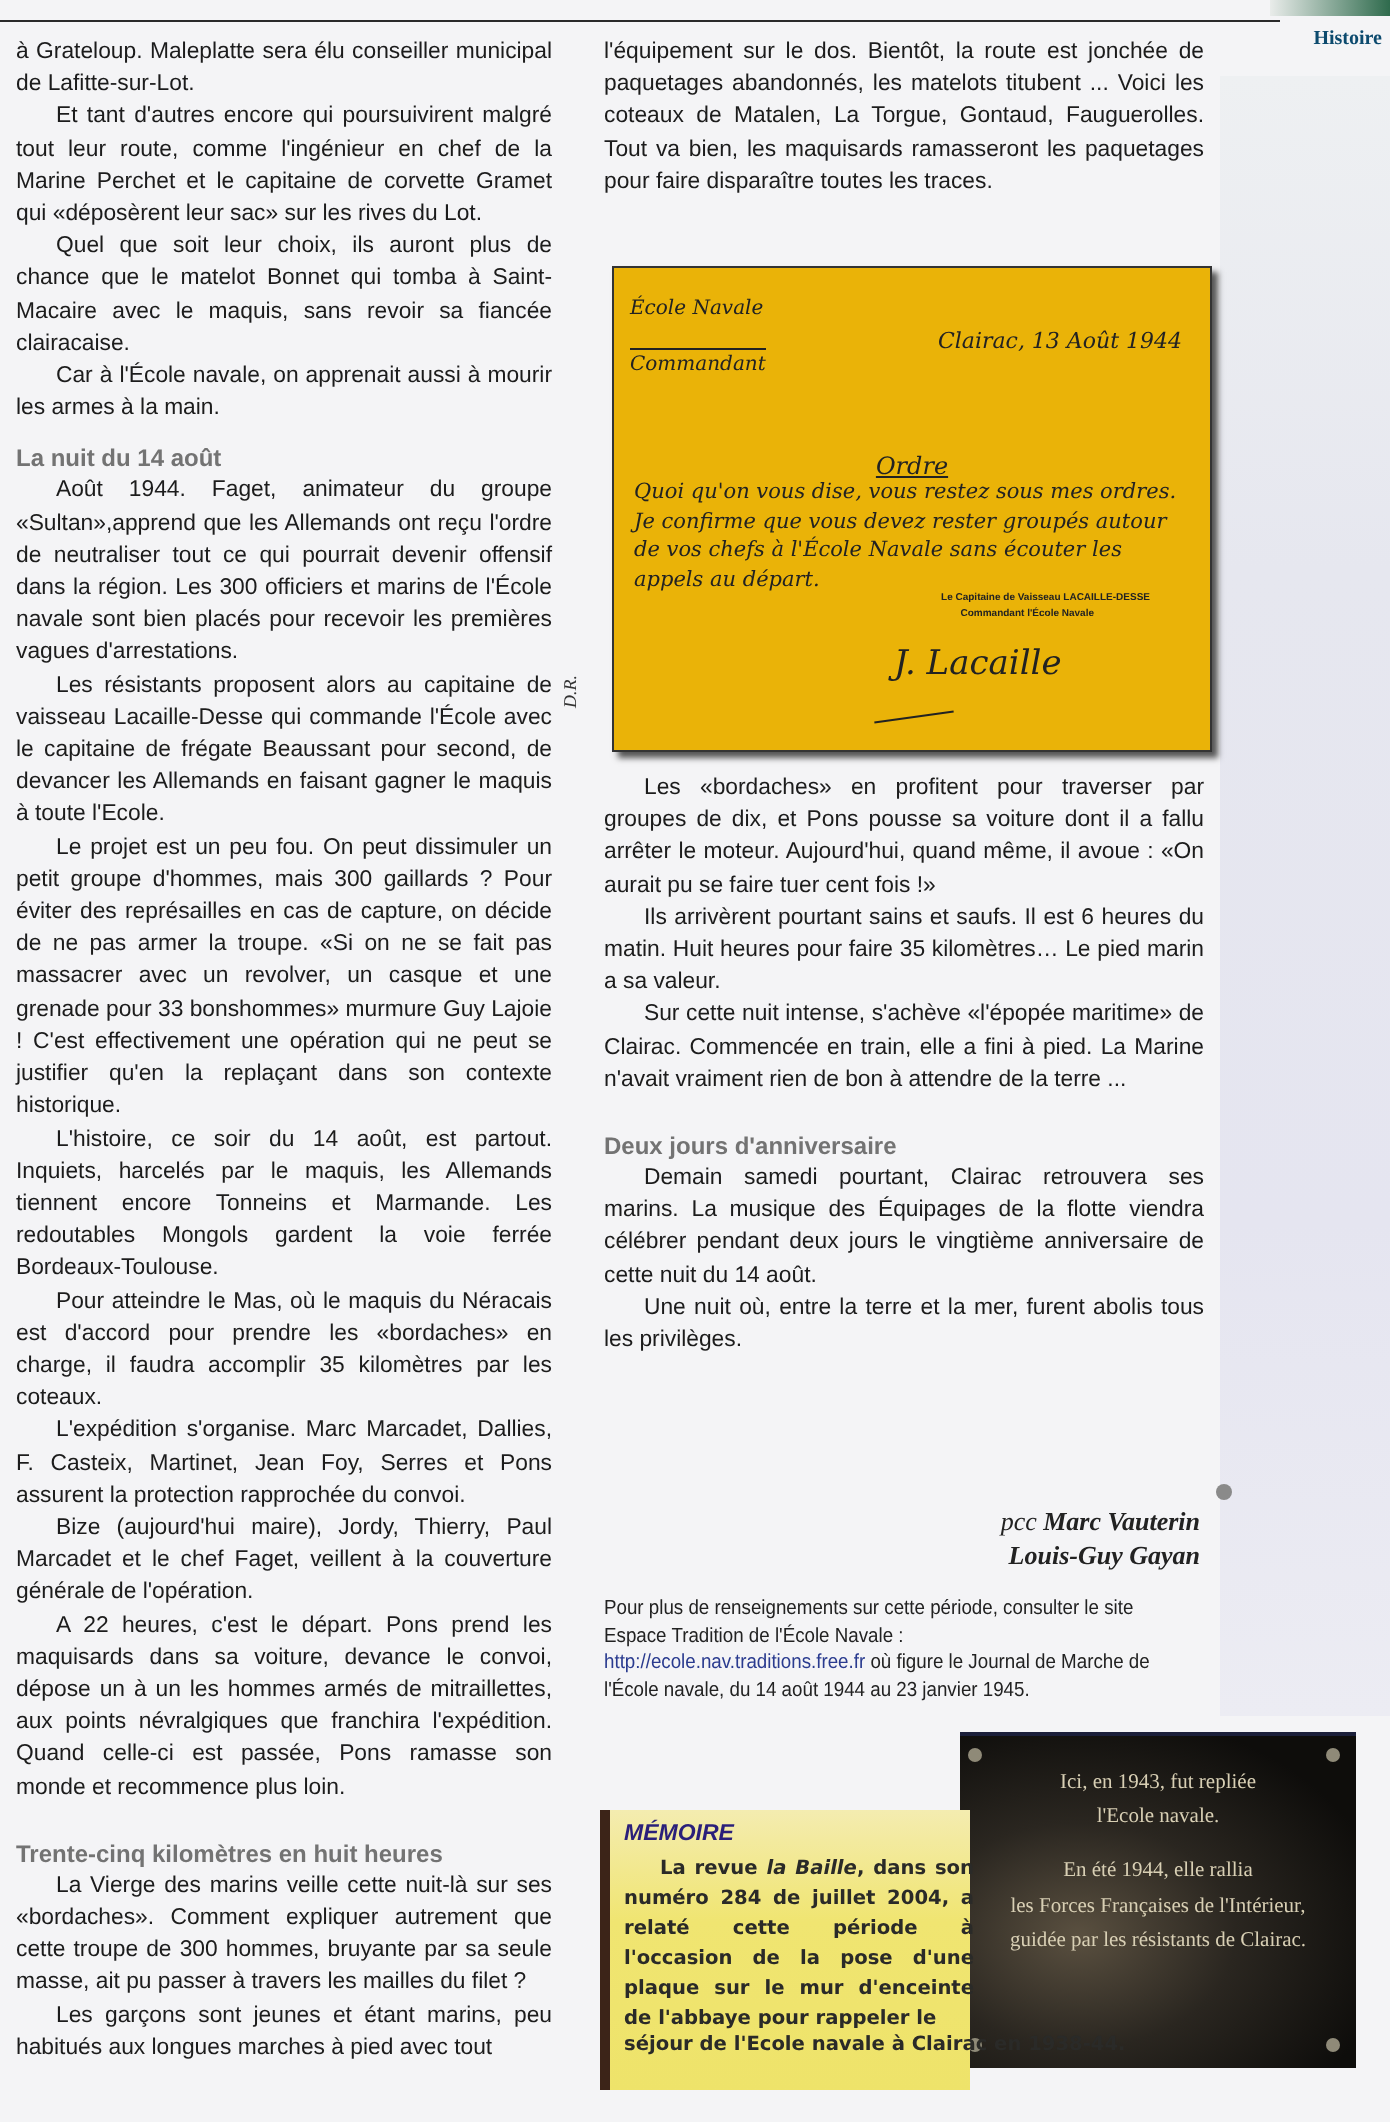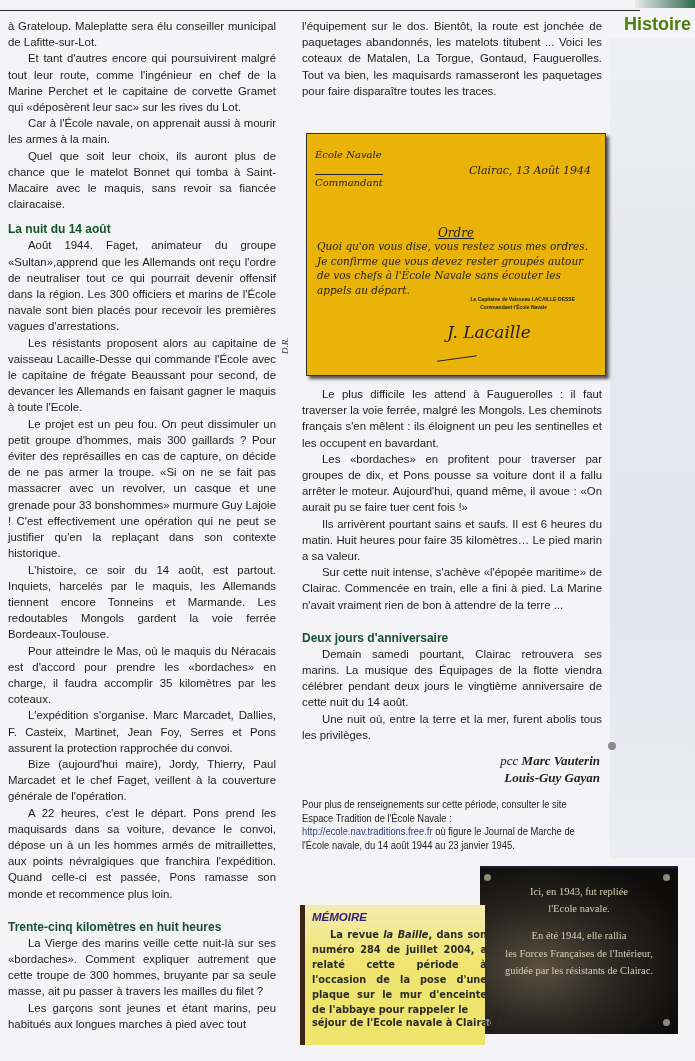--- a/index.html
+++ b/index.html
@@ -13,37 +13,37 @@
   .top-rule {
     position: absolute; left: 0; top: 10px; width: 640px; height: 1px;
     background: #2a2a2a;
   }
   .top-corner {
     position: absolute; right: 0; top: 0; width: 60px; height: 8px;
     background: linear-gradient(90deg, #e9ecea, #2f6b4d);
   }
   .section-tag {
     position: absolute; right: 4px; top: 14px;
-    font-family: Liberation Sans, sans-serif;
-    font-weight: bold; font-size: 18px; color: #4d7c0f;
+    font-family: Liberation Serif, serif;
+    font-weight: bold; font-size: 10px; color: #0c4a6e;
   }
   .right-strip {
     position: absolute; right: 0; top: 38px; width: 85px; height: 820px;
     background: linear-gradient(180deg, #eef0f2 0%, #e6e7ef 30%, #e5e5f0 70%, #ececf3 100%);
   }
   .col {
     position: absolute; top: 18px;
     font-size: 11.4px; line-height: 16.2px; text-align: justify;
   }
   .col-left { left: 8px; width: 268px; }
   .col-right { left: 302px; width: 300px; }
   .col p { text-indent: 20px; }
   .col p.noindent { text-indent: 0; }
   .col h3 {
-    font-size: 12px; font-weight: bold; color: #14532d;
+    font-size: 12px; font-weight: bold; color: #737373;
     margin-top: 9px; line-height: 16px;
   }
   .gap { height: 8px; }
 
   .letter {
     position: absolute; left: 306px; top: 133px; width: 300px; height: 243px;
     background: #eab308; border: 1px solid #333;
     box-shadow: 3px 3px 3px #555;
     font-family: "DejaVu Serif", serif; font-style: italic; color: #222;
   }
@@ -116,22 +116,22 @@
 <body>
 
 <div class="top-corner"></div>
 <div class="top-rule"></div>
 <div class="right-strip"></div>
 <div class="section-tag">Histoire</div>
 
 <div class="col col-left">
   <p class="noindent">à Grateloup. Maleplatte sera élu conseiller municipal de Lafitte-sur-Lot.</p>
   <p>Et tant d'autres encore qui poursuivirent malgré tout leur route, comme l'ingénieur en chef de la Marine Perchet et le capitaine de corvette Gramet qui «déposèrent leur sac» sur les rives du Lot.</p>
+  <p>Quel que soit leur choix, ils auront plus de chance que le matelot Bonnet qui tomba à Saint-Macaire avec le maquis, sans revoir sa fiancée clairacaise.</p>
   <p>Car à l'École navale, on apprenait aussi à mourir les armes à la main.</p>
-  <p>Quel que soit leur choix, ils auront plus de chance que le matelot Bonnet qui tomba à Saint-Macaire avec le maquis, sans revoir sa fiancée clairacaise.</p>
 
   <h3>La nuit du 14 août</h3>
   <p>Août 1944. Faget, animateur du groupe «Sultan»,apprend que les Allemands ont reçu l'ordre de neutraliser tout ce qui pourrait devenir offensif dans la région. Les 300 officiers et marins de l'École navale sont bien placés pour recevoir les premières vagues d'arrestations.</p>
   <p>Les résistants proposent alors au capitaine de vaisseau Lacaille-Desse qui commande l'École avec le capitaine de frégate Beaussant pour second, de devancer les Allemands en faisant gagner le maquis à toute l'Ecole.</p>
   <p>Le projet est un peu fou. On peut dissimuler un petit groupe d'hommes, mais 300 gaillards ? Pour éviter des représailles en cas de capture, on décide de ne pas armer la troupe. «Si on ne se fait pas massacrer avec un revolver, un casque et une grenade pour 33 bonshommes» murmure Guy Lajoie ! C'est effectivement une opération qui ne peut se justifier qu'en la replaçant dans son contexte historique.</p>
   <p>L'histoire, ce soir du 14 août, est partout. Inquiets, harcelés par le maquis, les Allemands tiennent encore Tonneins et Marmande. Les redoutables Mongols gardent la voie ferrée Bordeaux-Toulouse.</p>
   <p>Pour atteindre le Mas, où le maquis du Néracais est d'accord pour prendre les «bordaches» en charge, il faudra accomplir 35 kilomètres par les coteaux.</p>
   <p>L'expédition s'organise. Marc Marcadet, Dallies, F. Casteix, Martinet, Jean Foy, Serres et Pons assurent la protection rapprochée du convoi.</p>
   <p>Bize (aujourd'hui maire), Jordy, Thierry, Paul Marcadet et le chef Faget, veillent à la couverture générale de l'opération.</p>
   <p>A 22 heures, c'est le départ. Pons prend les maquisards dans sa voiture, devance le convoi, dépose un à un les hommes armés de mitraillettes, aux points névralgiques que franchira l'expédition. Quand celle-ci est passée, Pons ramasse son monde et recommence plus loin.</p>
@@ -153,21 +153,20 @@
   <div class="l-title">Ordre</div>
   <div class="l-body">Quoi qu'on vous dise, vous restez sous mes ordres. Je confirme que vous devez rester groupés autour de vos chefs à l'École Navale sans écouter les appels au départ.</div>
   <div class="l-sig1">Le Capitaine de Vaisseau LACAILLE-DESSE</div>
   <div class="l-sig2">Commandant l'École Navale</div>
   <div class="l-sign">J. Lacaille</div>
   <div class="l-sign-line"></div>
 </div>
 <div class="credit">D.R.</div>
 
 <div class="col col-right" style="top:386px;">
-  <p>Le plus difficile les attend à Fauguerolles : il faut traverser la voie ferrée, malgré les Mongols. Les cheminots français s'en mêlent : ils éloignent un peu les sentinelles et les occupent en bavardant.</p>
   <p>Les «bordaches» en profitent pour traverser par groupes de dix, et Pons pousse sa voiture dont il a fallu arrêter le moteur. Aujourd'hui, quand même, il avoue : «On aurait pu se faire tuer cent fois !»</p>
   <p>Ils arrivèrent pourtant sains et saufs. Il est 6 heures du matin. Huit heures pour faire 35 kilomètres… Le pied marin a sa valeur.</p>
   <p>Sur cette nuit intense, s'achève «l'épopée maritime» de Clairac. Commencée en train, elle a fini à pied. La Marine n'avait vraiment rien de bon à attendre de la terre ...</p>
   <div class="gap"></div>
   <h3>Deux jours d'anniversaire</h3>
   <p>Demain samedi pourtant, Clairac retrouvera ses marins. La musique des Équipages de la flotte viendra célébrer pendant deux jours le vingtième anniversaire de cette nuit du 14 août.</p>
   <p>Une nuit où, entre la terre et la mer, furent abolis tous les privilèges.</p>
 </div>
 
 <div class="bullet-end"></div>

